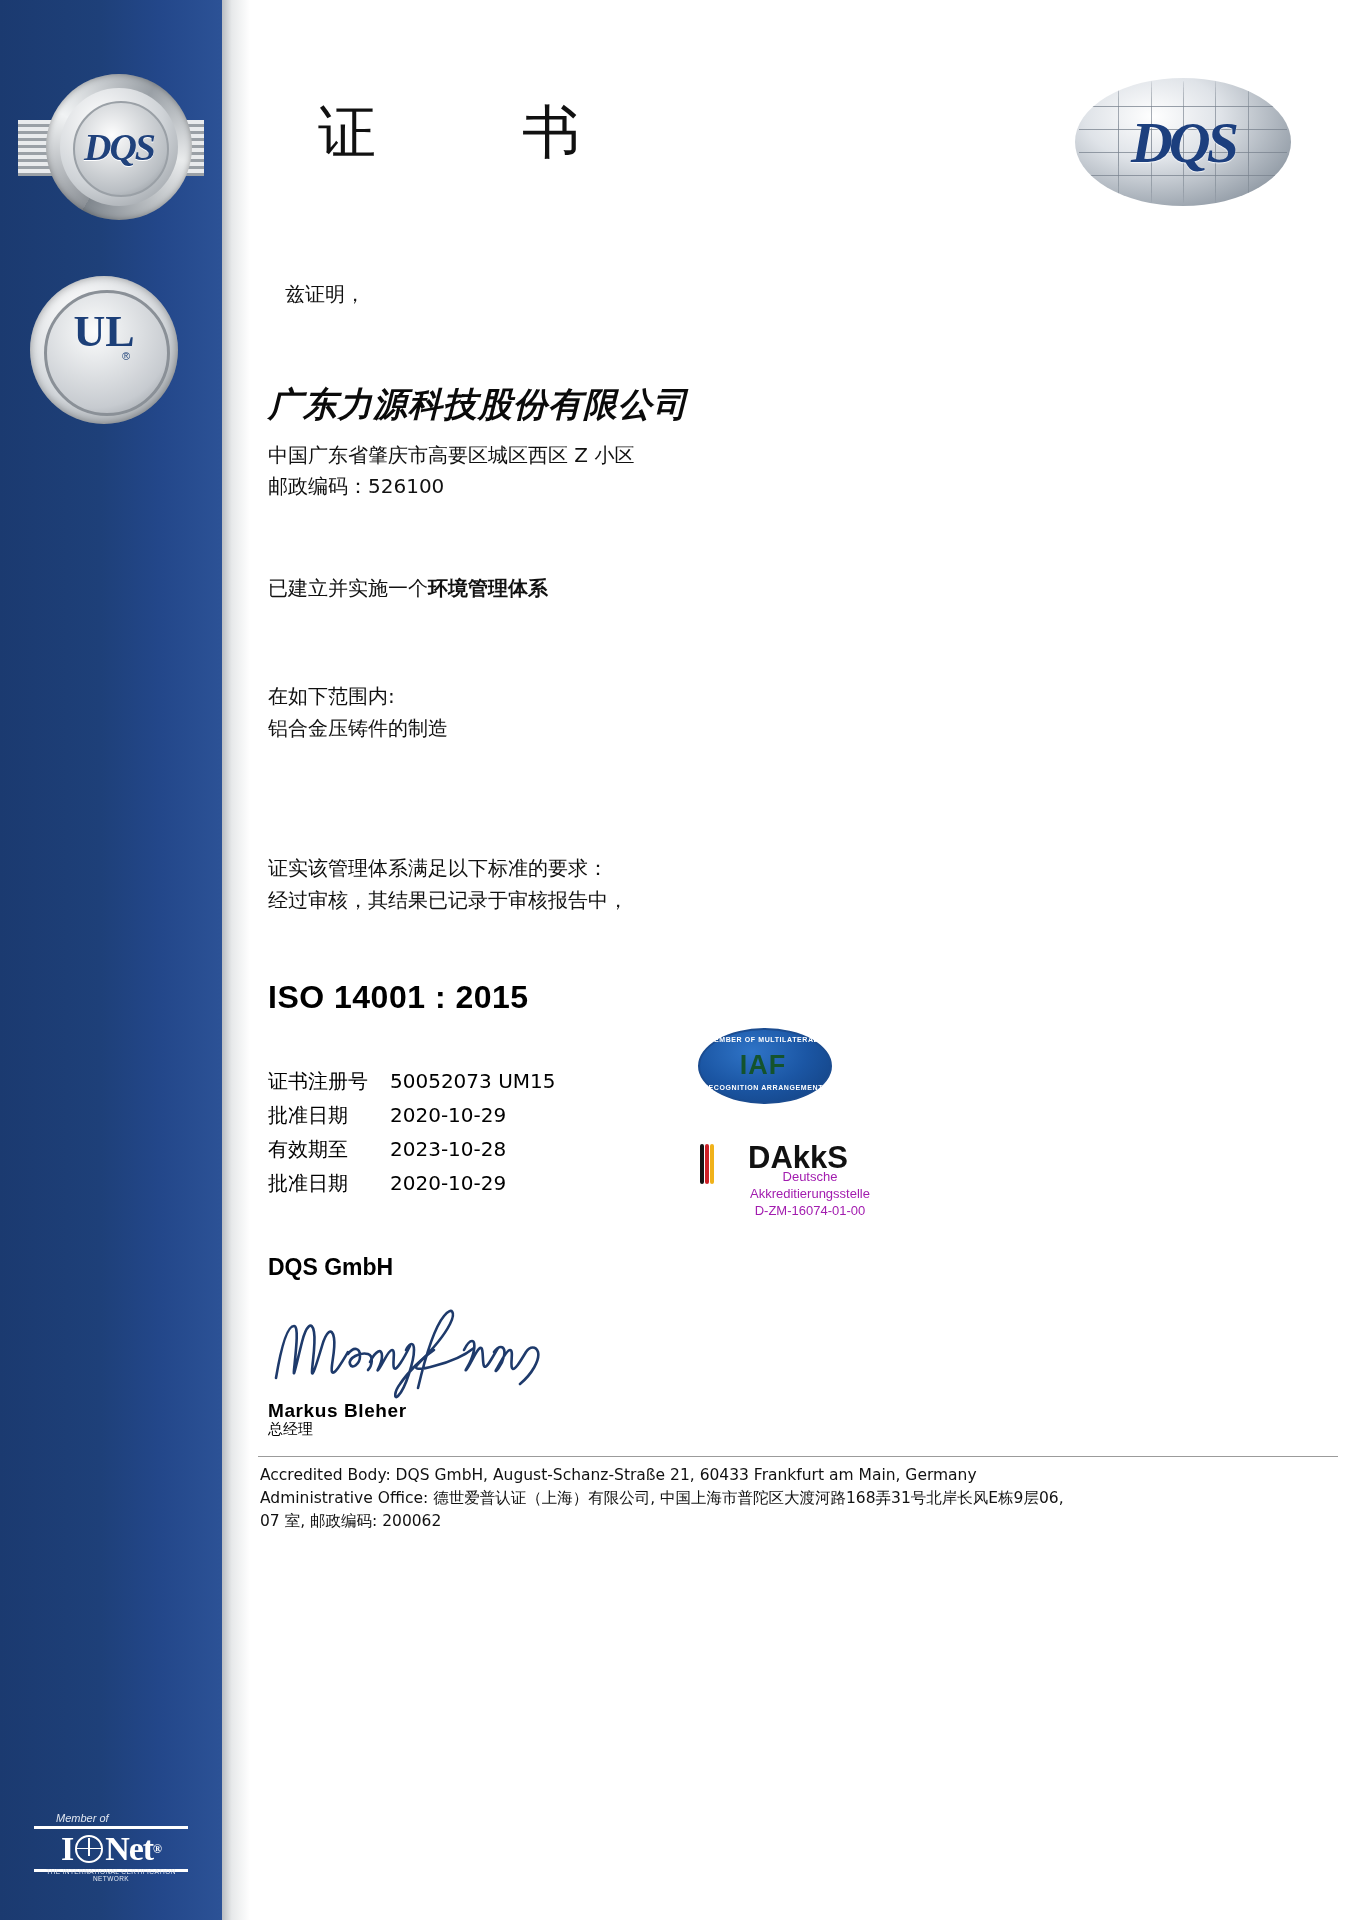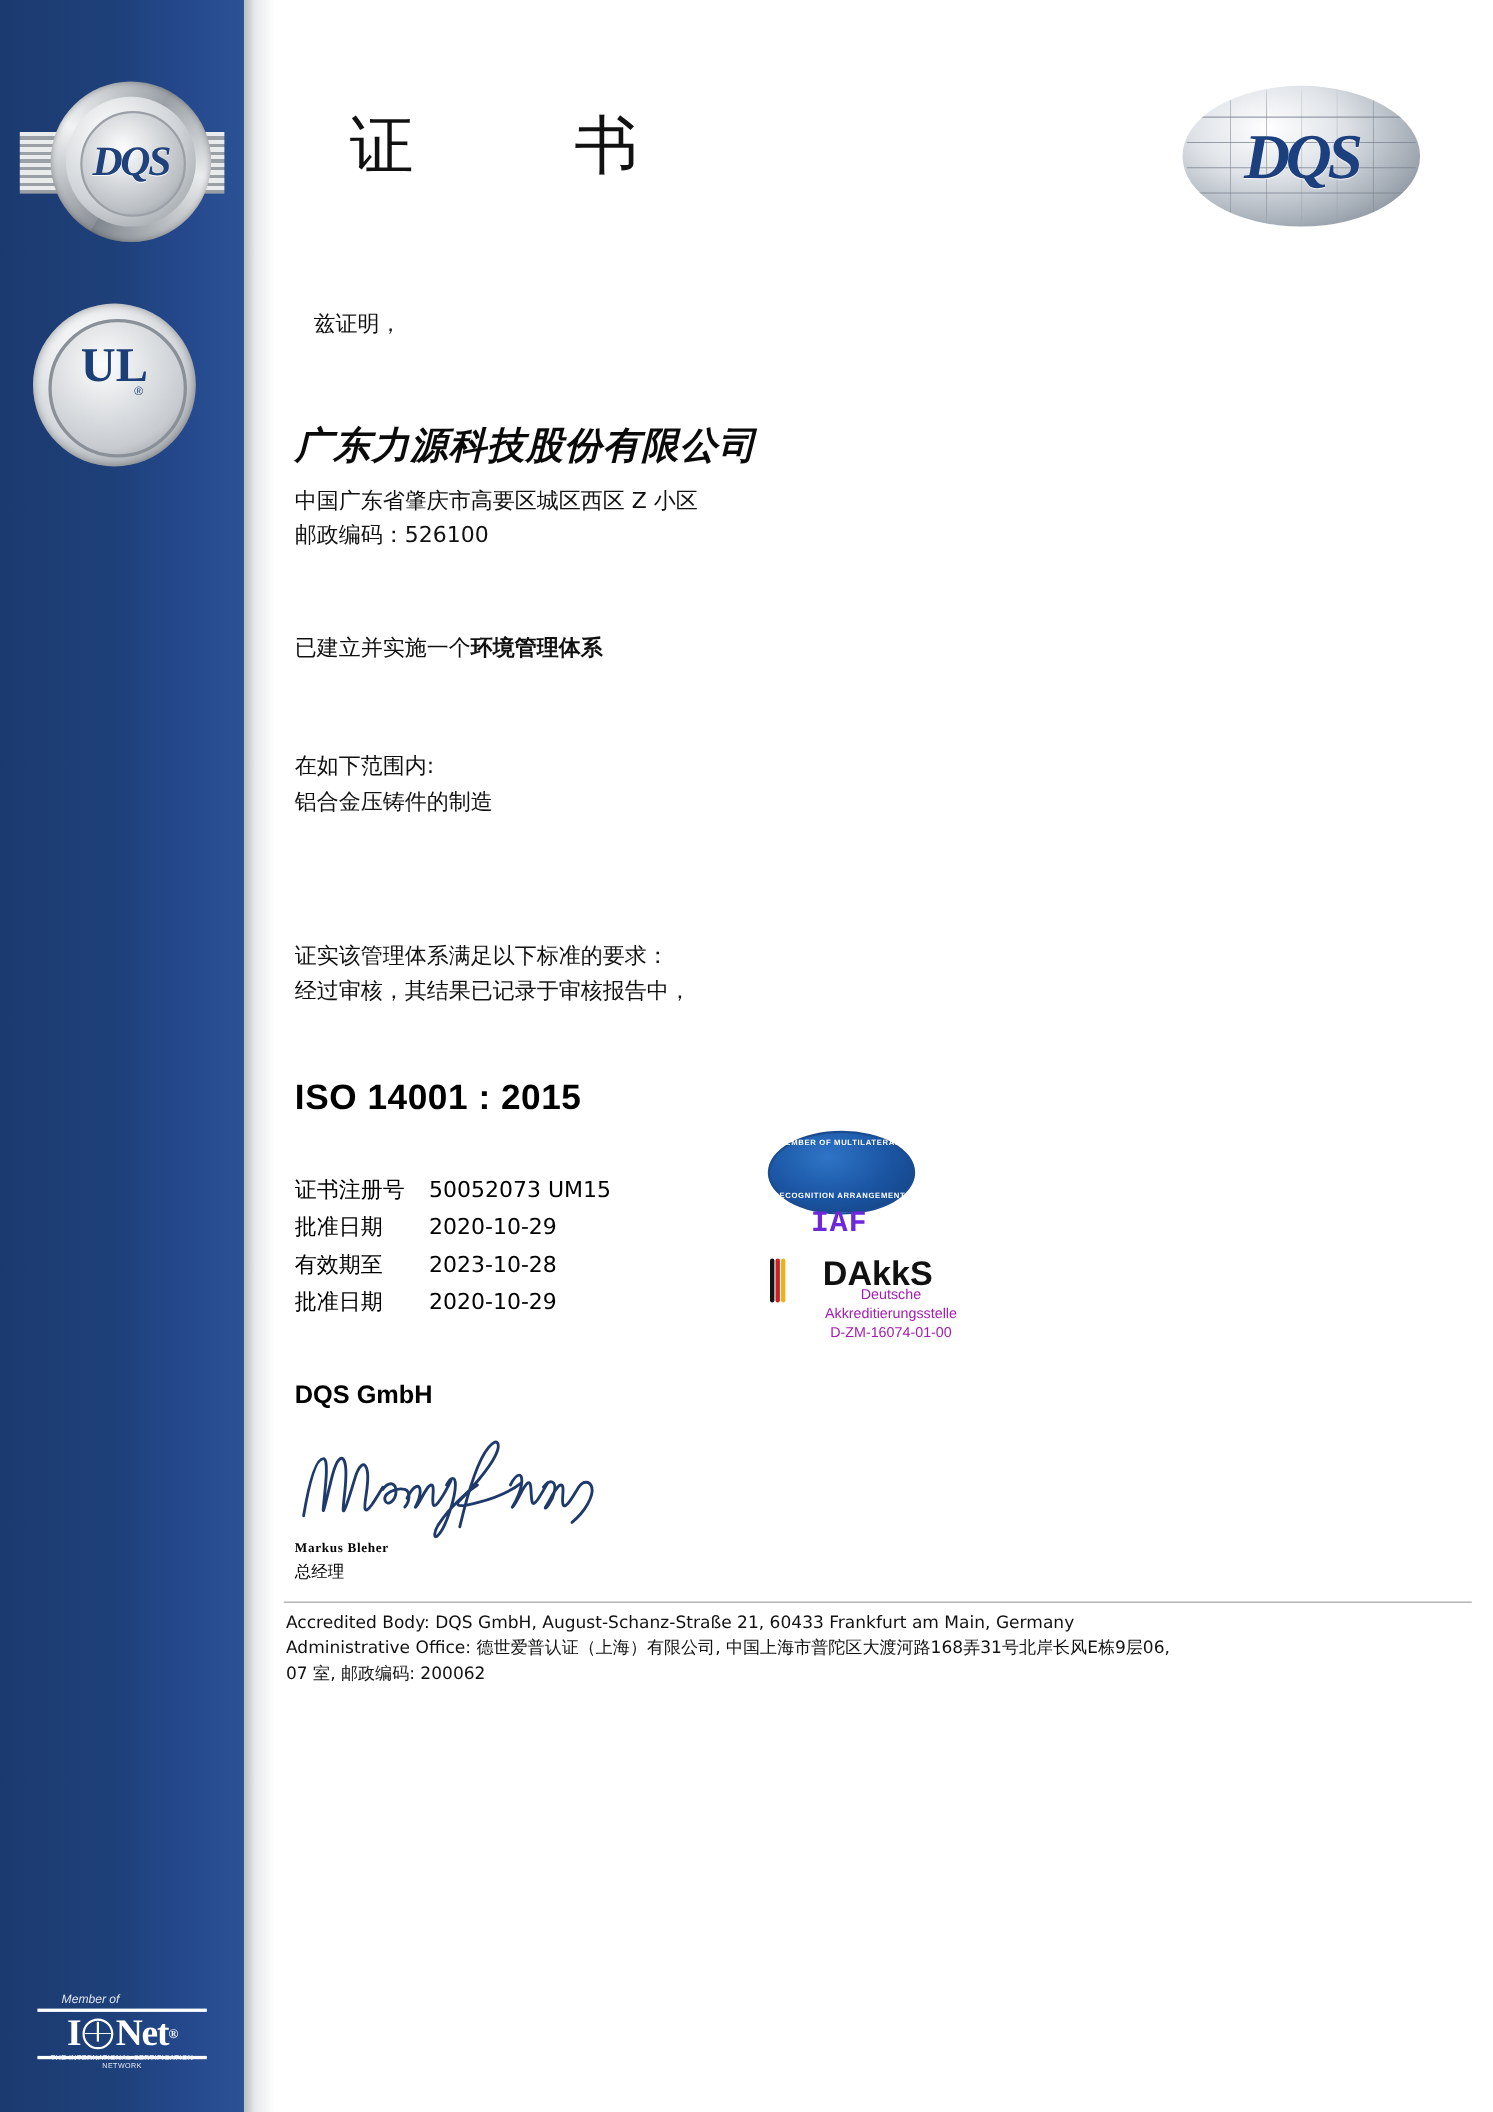--- a/index.html
+++ b/index.html
@@ -336,26 +336,25 @@
     width: 130px; height: 72px;
     border-radius: 50%;
     background: radial-gradient(ellipse at 40% 30%, #2f74c7 0%, #1b56a4 50%, #123f7d 100%);
     border: 2px solid #1b4c90;
   }
   .iaf .iaf-text {
     position: absolute;
     left: 0; top: 22px;
     width: 130px;
     text-align: center;
-    font-family: Liberation Mono, monospace;
+    font-family: Liberation Sans, sans-serif;
     font-weight: bold;
     font-size: 27px;
-    color: #6d28d9;
+    color: #14532d;
     letter-spacing: 1px;
-    margin-top: 48px;
   }
   .iaf .arc-top, .iaf .arc-bot {
     position: absolute;
     left: 0;
     width: 130px;
     text-align: center;
     font-size: 7px;
     font-weight: bold;
     color: #ffffff;
     letter-spacing: .6px;
@@ -420,24 +419,24 @@
     left: 18px;
     top: 1292px;
     width: 280px;
     height: 110px;
     color: #1e3a6b;
   }
   .signer-name {
     position: absolute;
     left: 18px;
     top: 1400px;
-    font-size: 12px;
+    font-size: 19px;
     font-weight: bold;
     letter-spacing: .6px;
-    font-family: Liberation Serif, serif;
+    font-family: Liberation Sans, sans-serif;
   }
   .signer-title {
     position: absolute;
     left: 18px;
     top: 1420px;
     font-size: 15px;
     font-family: "DejaVu Sans", "Liberation Sans", sans-serif;
   }
 
   .footer-rule {

